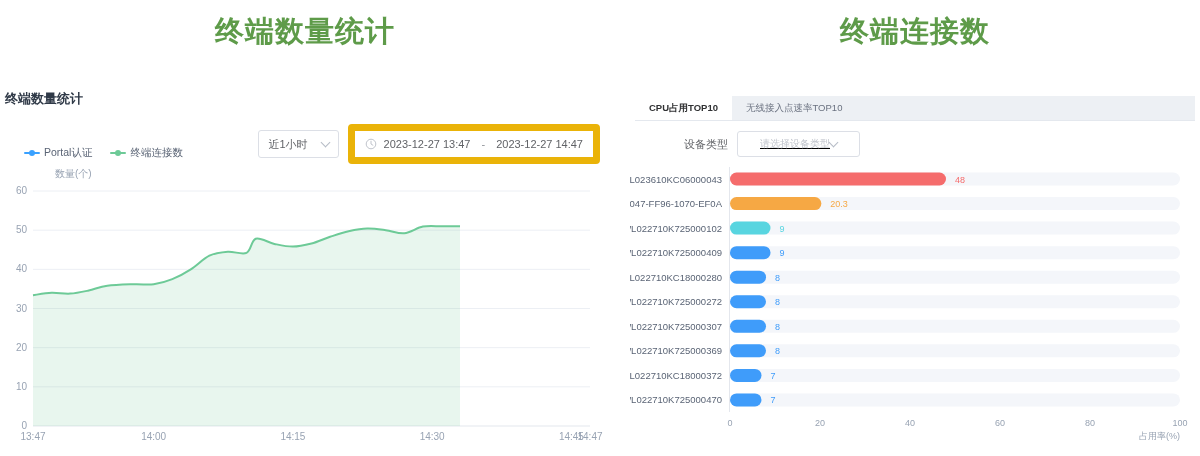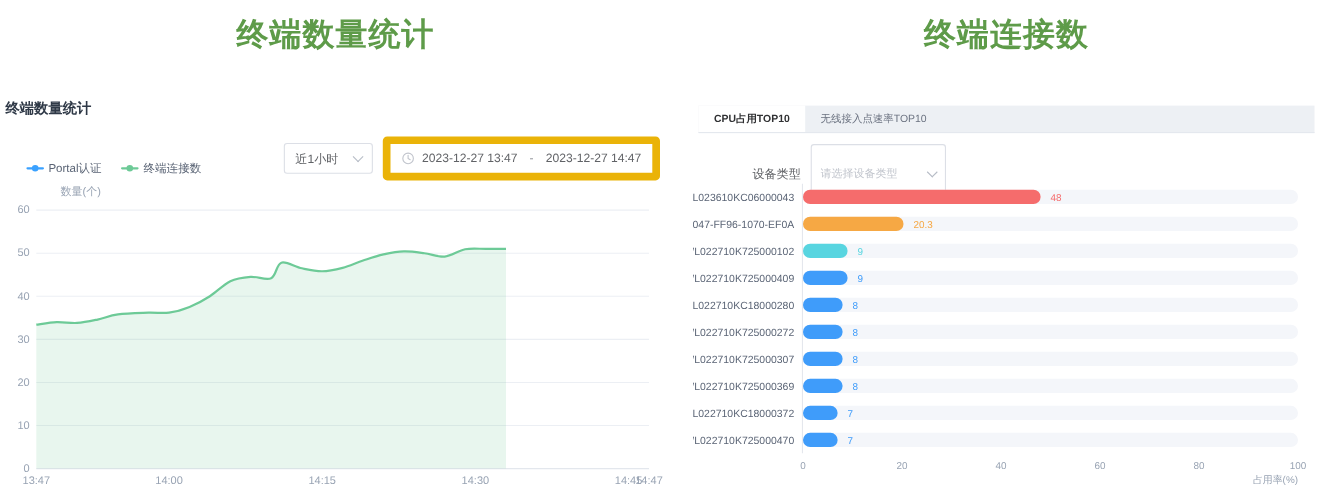--- a/index.html
+++ b/index.html
@@ -27,21 +27,21 @@
   .legend-marker .l{position:absolute;left:0;top:3px;width:16px;height:2px;border-radius:1px;}
   .legend-marker .d{position:absolute;left:5px;top:1px;width:6px;height:6px;border-radius:50%;}
   
   .tabbar{position:absolute;left:635px;top:96px;width:560px;height:24px;background:#edf0f4;
           display:flex;border-bottom:1px solid #e4e8ee;}
   .tab{height:24px;display:flex;align-items:center;padding:0 14px;font-size:9.5px;color:#6b7280;cursor:pointer;}
   .tab.active{background:#fff;color:#303133;font-weight:bold;}
   .device-row{position:absolute;left:648px;top:131px;display:flex;align-items:center;gap:9px;margin-left:36px;}
   .device-label{font-size:11px;color:#606266;}
   .device-select{width:105px;height:24px;border:1px solid #dcdfe6;border-radius:3px;background:#fff;
-                 display:flex;align-items:center;justify-content:space-between;padding:14px 8px;}
+                 display:flex;align-items:center;justify-content:center;padding:0 8px;text-decoration:underline;}
   .placeholder{font-size:10px;color:#c0c4cc;white-space:nowrap;overflow:hidden;}
   #line-chart{position:absolute;left:0;top:160px;}
   #bar-chart{position:absolute;left:630px;top:160px;}
   svg text{font-family:"Liberation Sans",sans-serif;}
 </style>
 </head>
 <body>
 
 <div class="stage">
 

